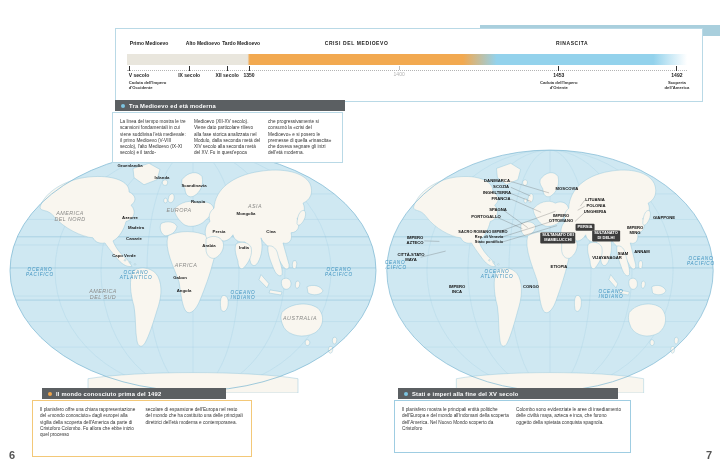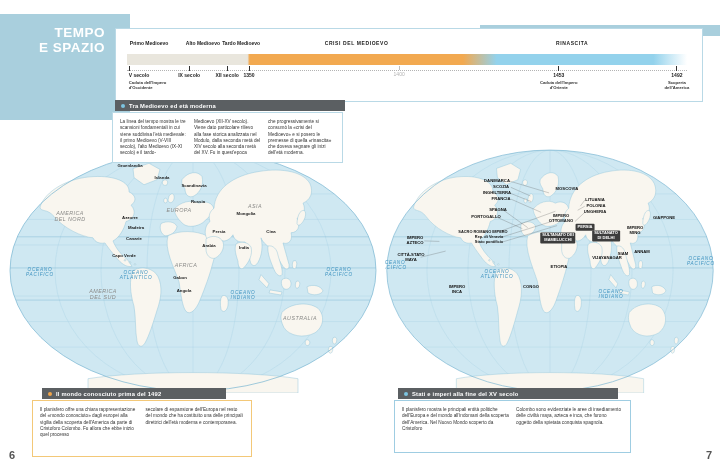--- a/index.html
+++ b/index.html
@@ -115,26 +115,20 @@
           <circle cx="244" cy="224" r="1.6"></circle>
           <circle cx="254" cy="228" r="1.6"></circle>
       </g>
       <clipPath id="landclip">
           <use href="#world"></use>
         </clipPath>
     </defs>
   </svg>
 
   <div class="top-band"></div>
-  <div class="title-block">
-    <div class="title-text">
-      <div>TEMPO</div>
-      <div>E SPAZIO</div>
-    </div>
-  </div>
 
   <div class="map" id="map-left">
     <svg viewBox="0 0 740 480" preserveAspectRatio="none">
       <ellipse cx="370" cy="240" rx="366" ry="236" fill="#cfe8f2"></ellipse>
       <g clip-path="url(#oce)">
         <use href="#grat"></use>
         <line x1="4" y1="174" x2="736" y2="174" stroke="#74b2d0" stroke-width="0.8"></line>
         <line x1="4" y1="235" x2="736" y2="235" stroke="#74b2d0" stroke-width="0.8"></line>
         <line x1="4" y1="298" x2="736" y2="298" stroke="#74b2d0" stroke-width="0.8"></line>
       </g>

